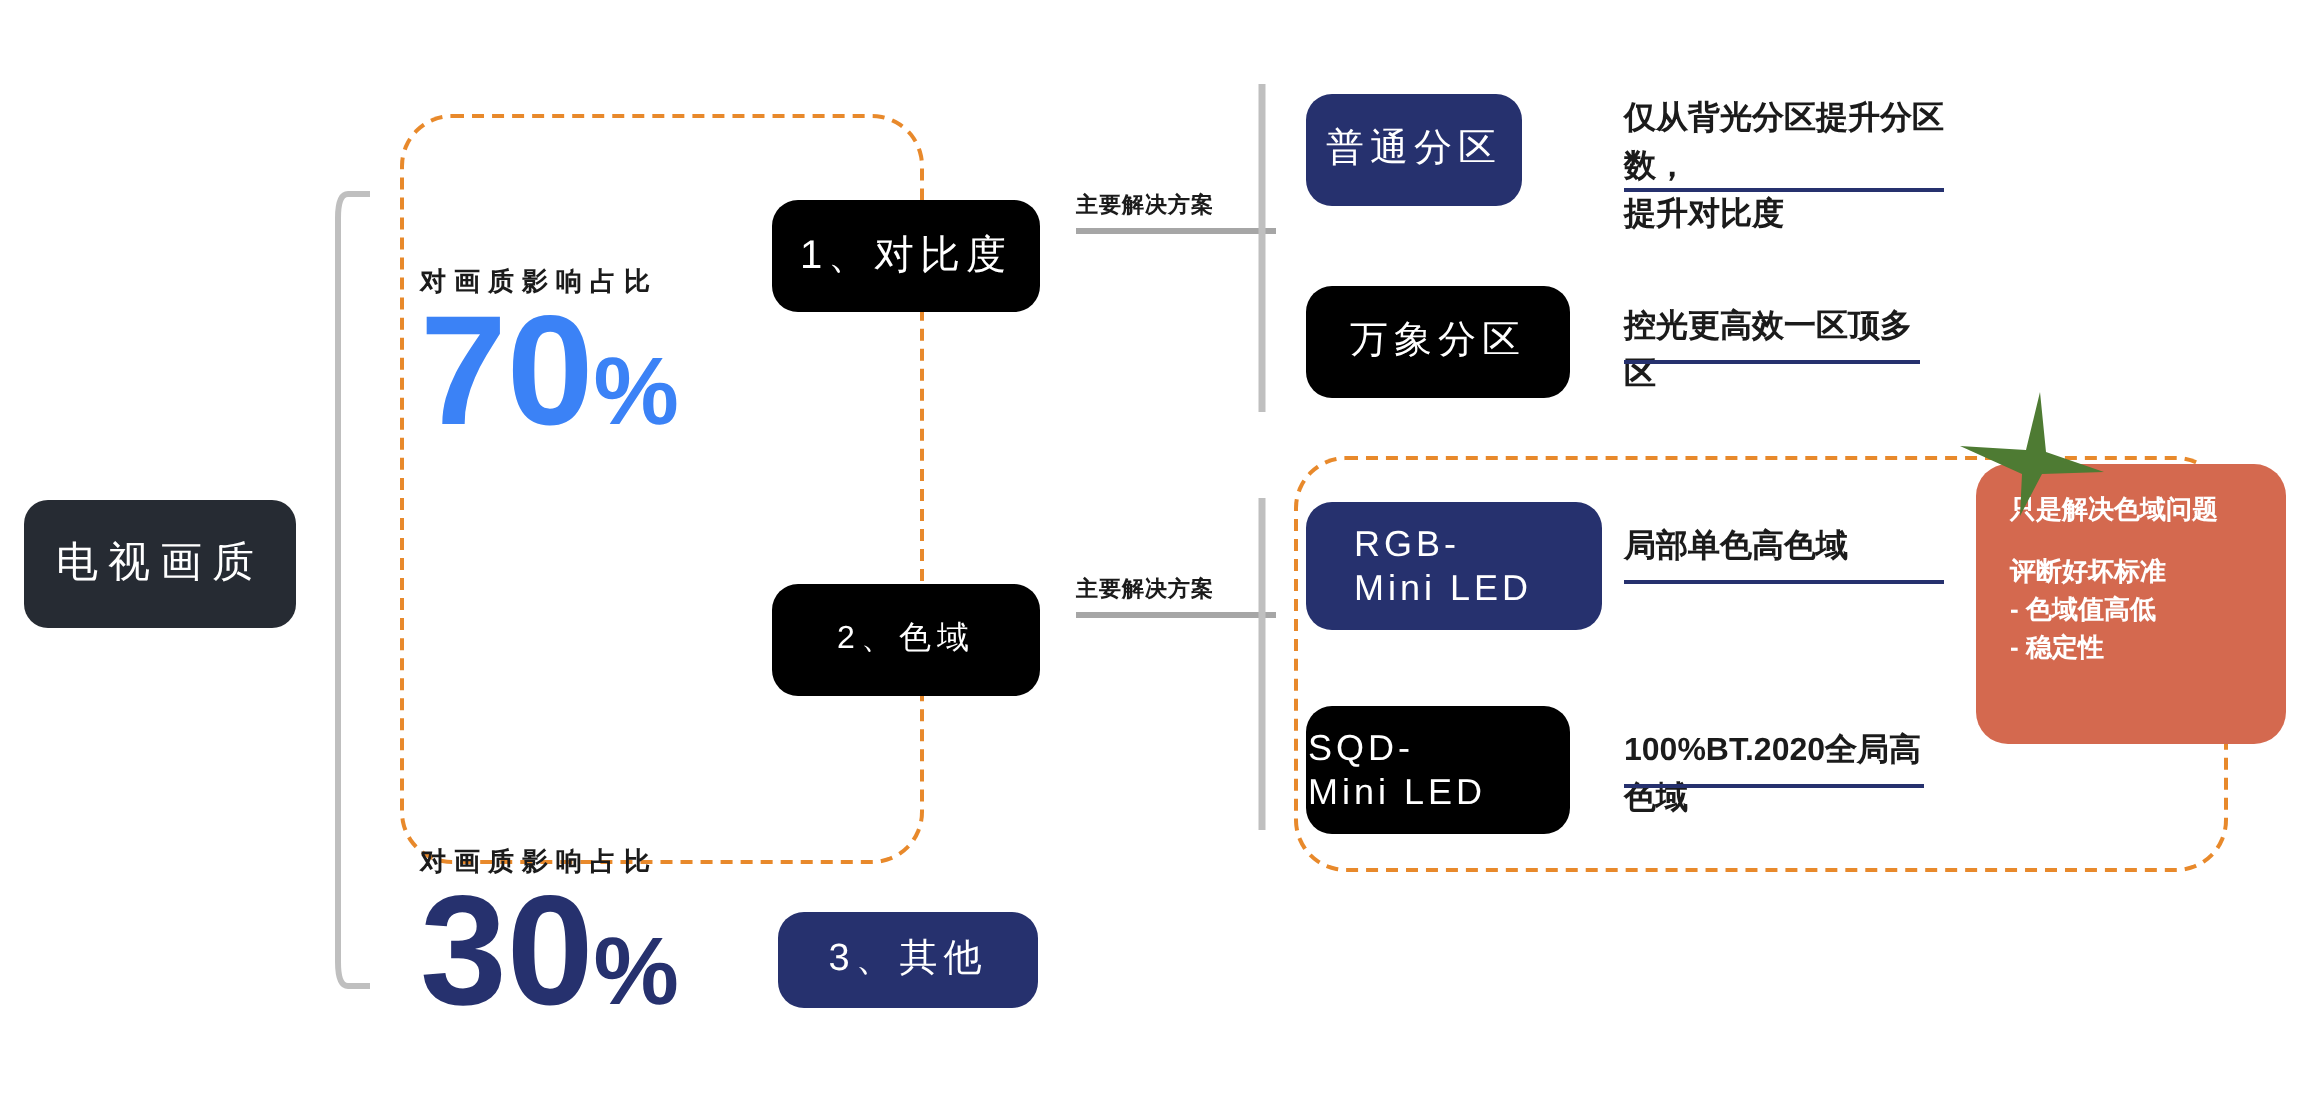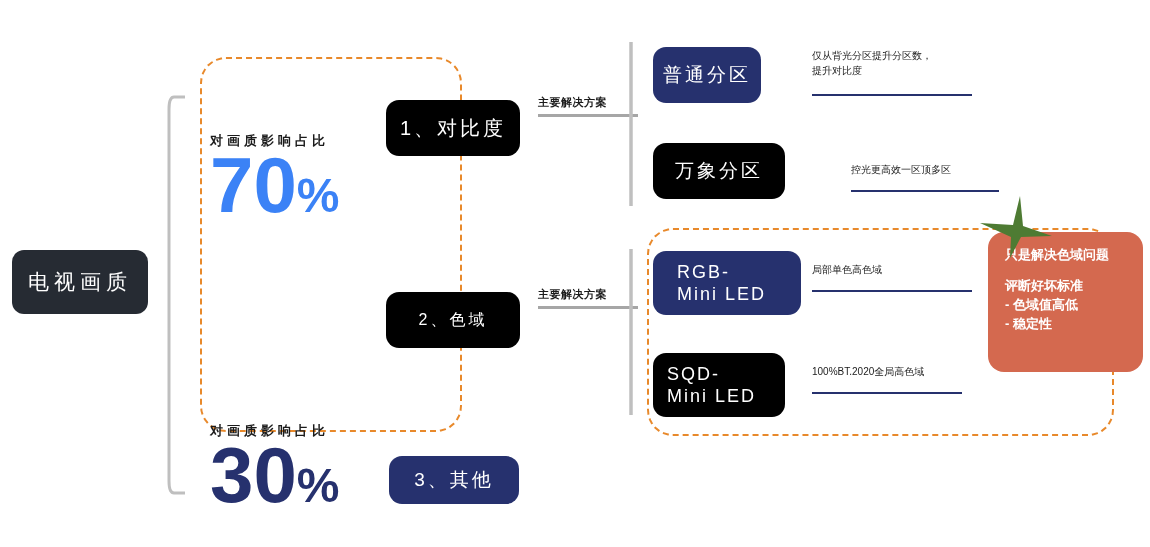--- a/index.html
+++ b/index.html
@@ -167,44 +167,44 @@
     letter-spacing: 2px;
     font-size: 18px;
     text-align: left;
   }
   #leaf-sqd {
     left: 653px; top: 353px;
     width: 132px; height: 64px;
     flex-direction: column;
     align-items: flex-start;
     justify-content: center;
-    padding-left: 14px;
+    padding-left: 1px;
     letter-spacing: 2px;
     font-size: 18px;
     text-align: left;
   }
 
   
   .leaf-desc { position: absolute; }
   .leaf-desc .ld-text {
-    font-size: 10px;
-    font-weight: normal;
+    font-size: 16px;
+    font-weight: bold;
     color: #1b1b1b;
     line-height: 1.5;
     white-space: pre-line;
   }
   .leaf-desc .ld-rule {
     position: absolute;
     left: 0;
     height: 2px;
     background: #26316E;
   }
   #desc-normal   { left: 812px; top: 48px;  width: 160px; }
   #desc-normal .ld-rule   { top: 46px; width: 160px; }
-  #desc-wanxiang { left: 812px; top: 162px; width: 148px; margin-left: 39px; }
+  #desc-wanxiang { left: 812px; top: 152px; width: 148px; }
   #desc-wanxiang .ld-rule { top: 28px; width: 148px; }
   #desc-rgb      { left: 812px; top: 262px; width: 160px; }
   #desc-rgb .ld-rule      { top: 28px; width: 160px; }
   #desc-sqd      { left: 812px; top: 364px; width: 150px; }
   #desc-sqd .ld-rule      { top: 28px; width: 150px; }
 
   
   #note-card {
     position: absolute;
     left: 988px;

